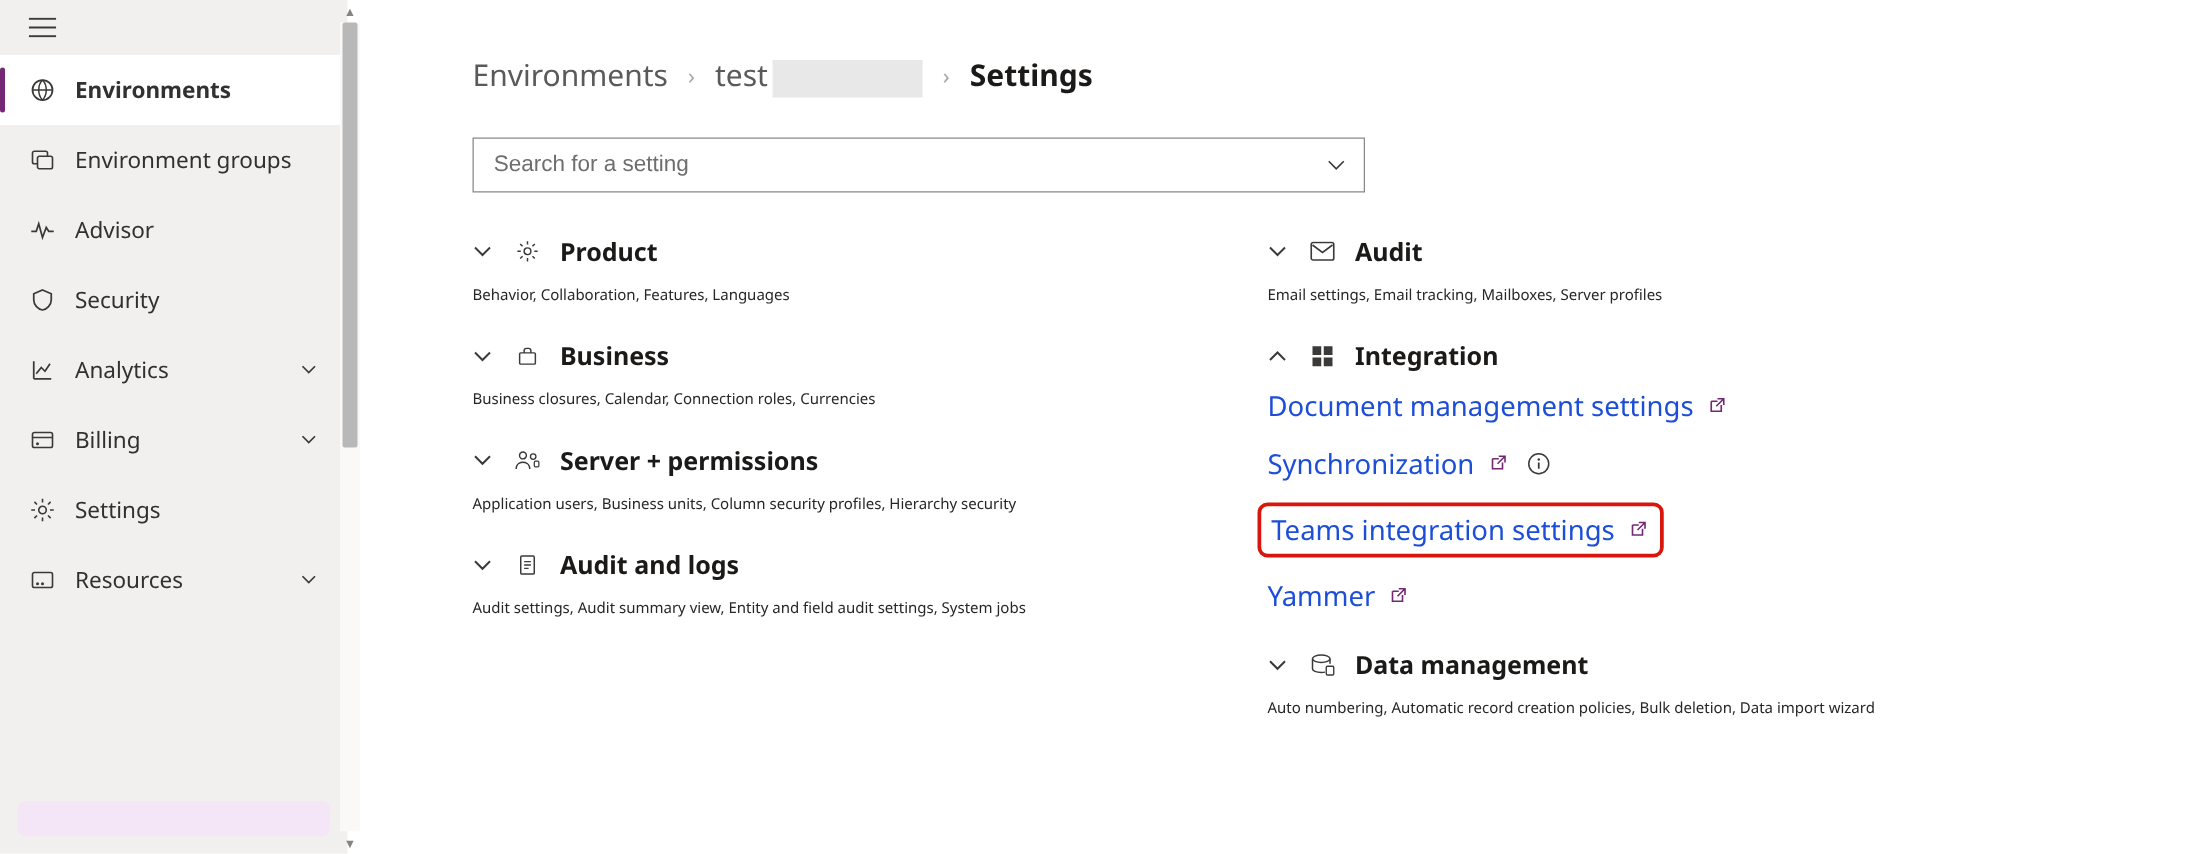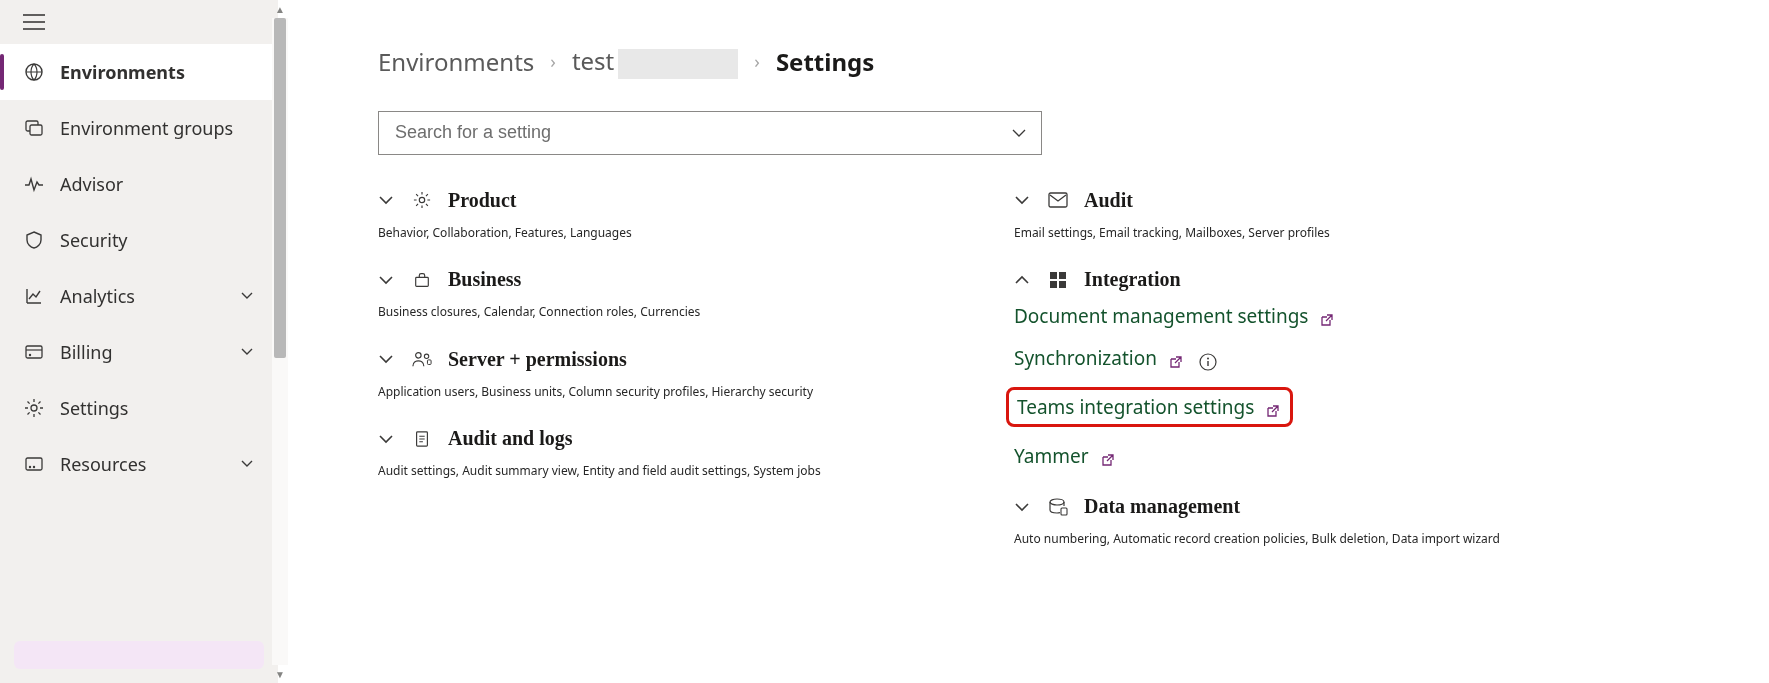--- a/index.html
+++ b/index.html
@@ -108,21 +108,21 @@
   .breadcrumb .redact {
     display:inline-block;
     width: 120px; height: 30px;
     background: #e8e8e8;
     margin-left: 4px;
     vertical-align: middle;
   }
   .breadcrumb .current { font-weight: 700; color: #1b1a19; }
   .crumb-sep { color: #a6a6a6; font-size: 18px; }
   .search-box {
-    width: 664px;
+    width: 714px;
     border: 1px solid #8a8886;
     height: 44px;
     display: flex;
     align-items: center;
     padding: 0 14px;
     margin-bottom: 34px;
   }
   .search-box input {
     border: none; outline: none;
     flex: 1;
@@ -138,37 +138,36 @@
   .col { width: 580px; }
   .section { margin-bottom: 26px; }
   .sect-head {
     display: flex;
     align-items: center;
     gap: 16px;
     font-size: 20px;
     font-weight: 700;
     color: #1b1a19;
     margin-bottom: 12px;
-    font-family: Liberation Serif, serif;
   }
   .sect-head .chev { width: 18px; color: #555; display:flex; align-items:center; }
   .sect-head .sect-icon { width: 20px; display:flex; align-items:center; justify-content:center; color:#3b3a39; }
   .sect-sub {
     font-size: 12px;
     color: #272727;
     line-height: 1.55;
     margin-left: 0px;
   }
   .link-list { display:flex; flex-direction:column; gap: 16px; margin-top:4px; }
   .link-item {
     display: inline-flex;
-    align-items: flex-end;
+    align-items: center;
     gap: 10px;
-    font-size: 19px;
-    color: #14532d;
+    font-size: 22px;
+    color: #1d4ed8;
     cursor: pointer;
     width: fit-content;
   }
   .link-item.hi {
     border: 3px solid #d9160e;
     border-radius: 8px;
     padding: 4px 10px 4px 8px;
     margin-left: -8px;
   }
   .info-icon { color: #424040; margin-left: 6px; }

